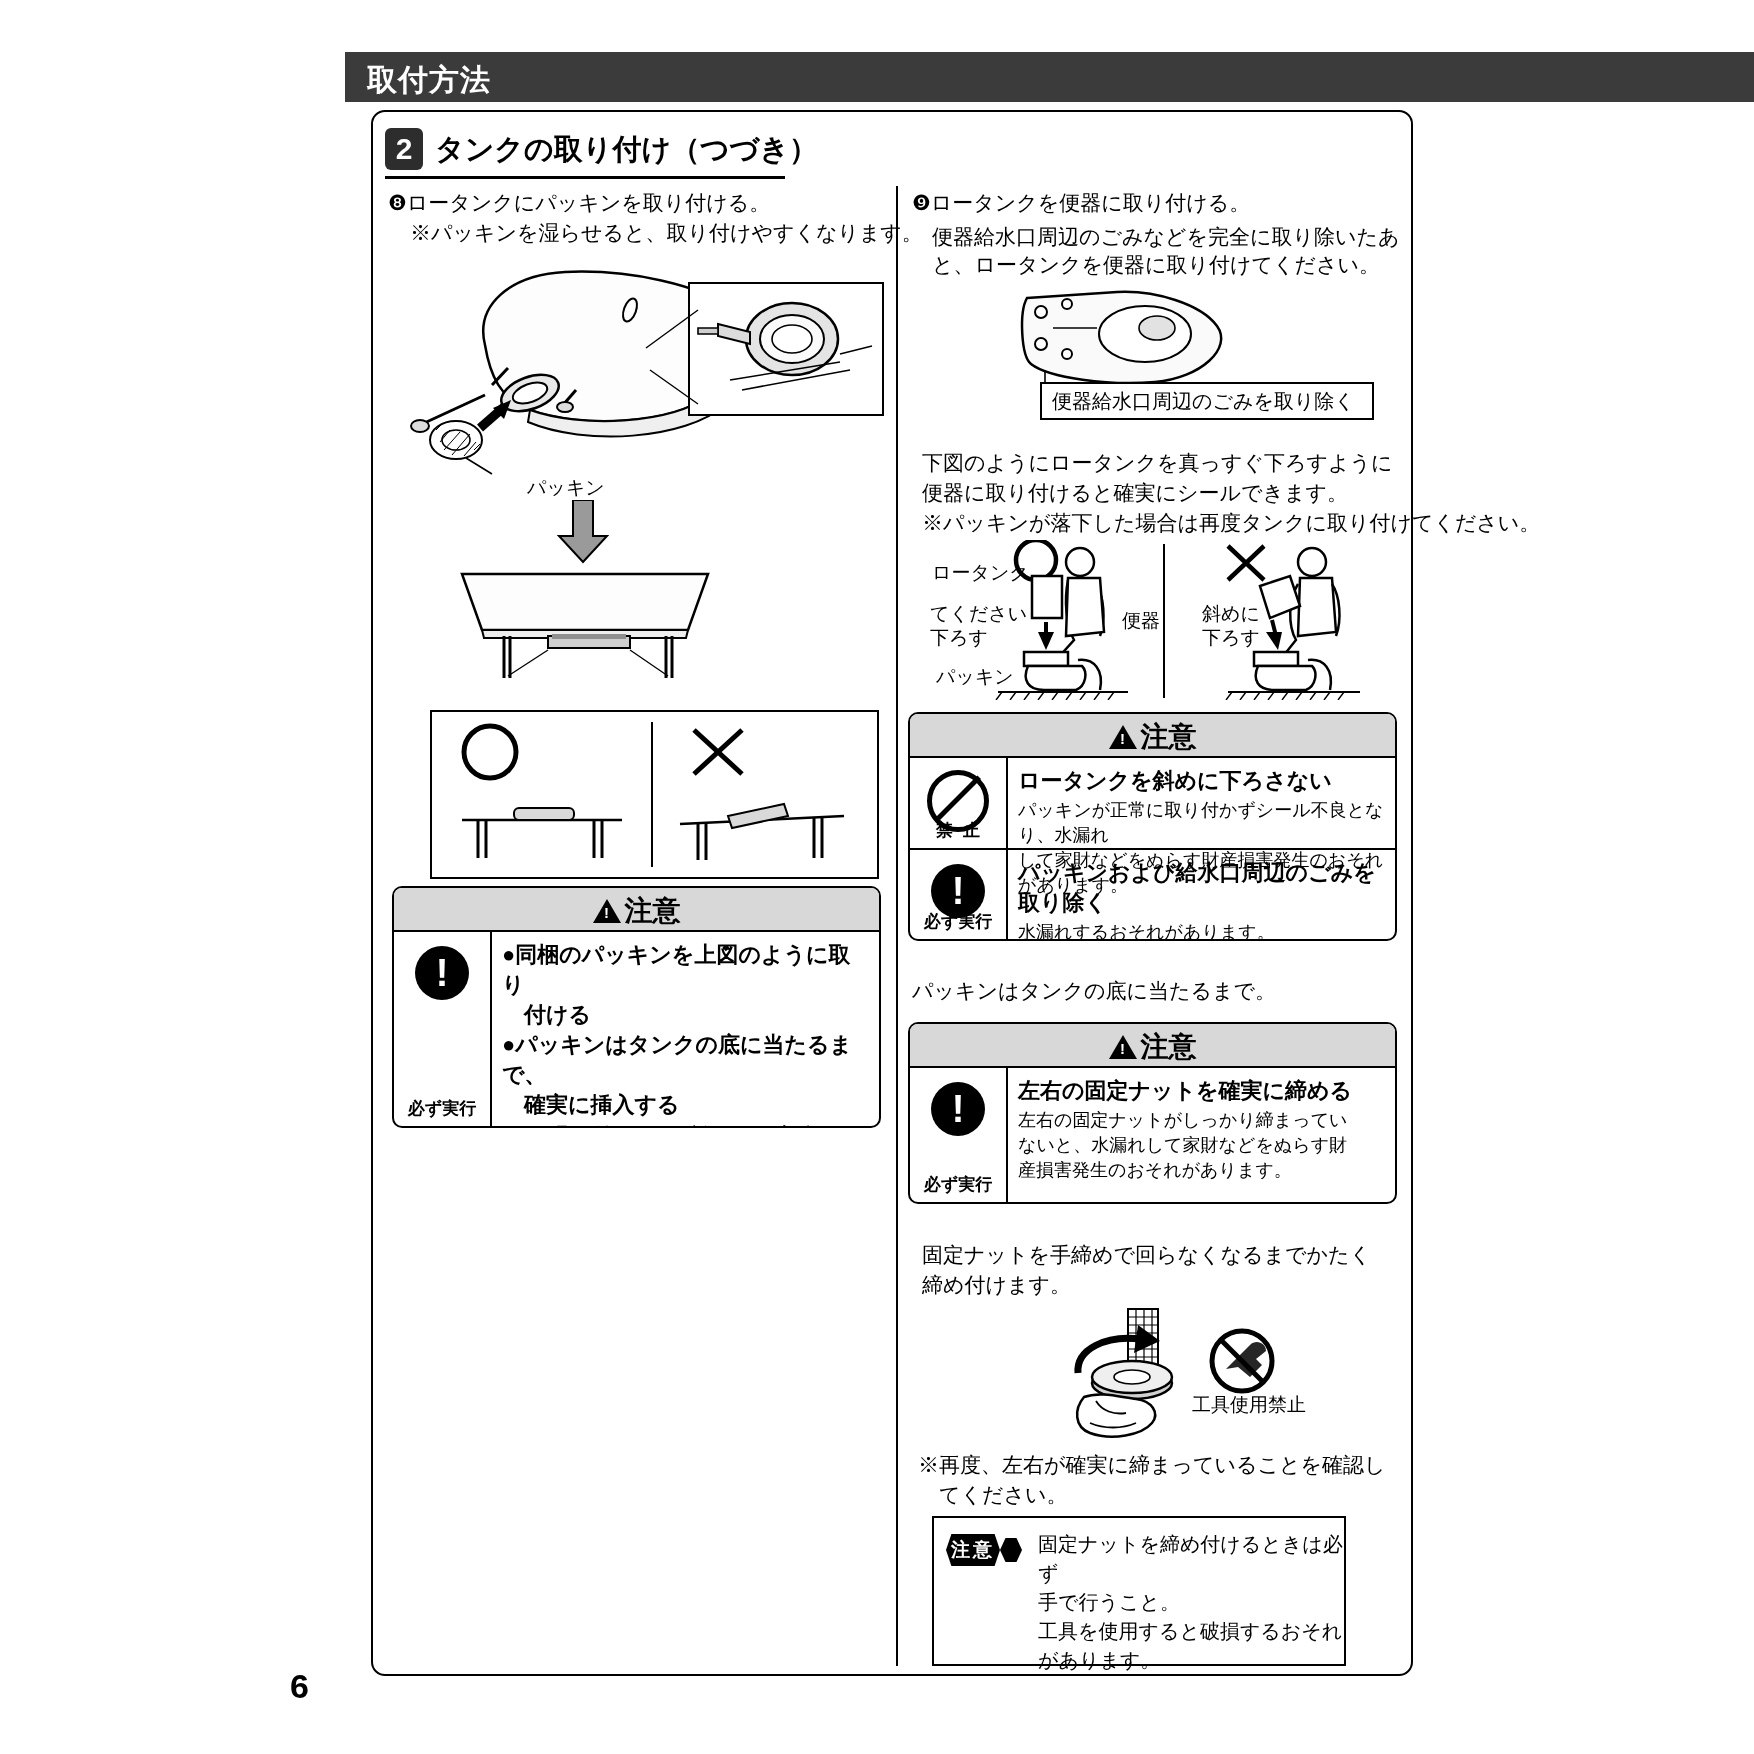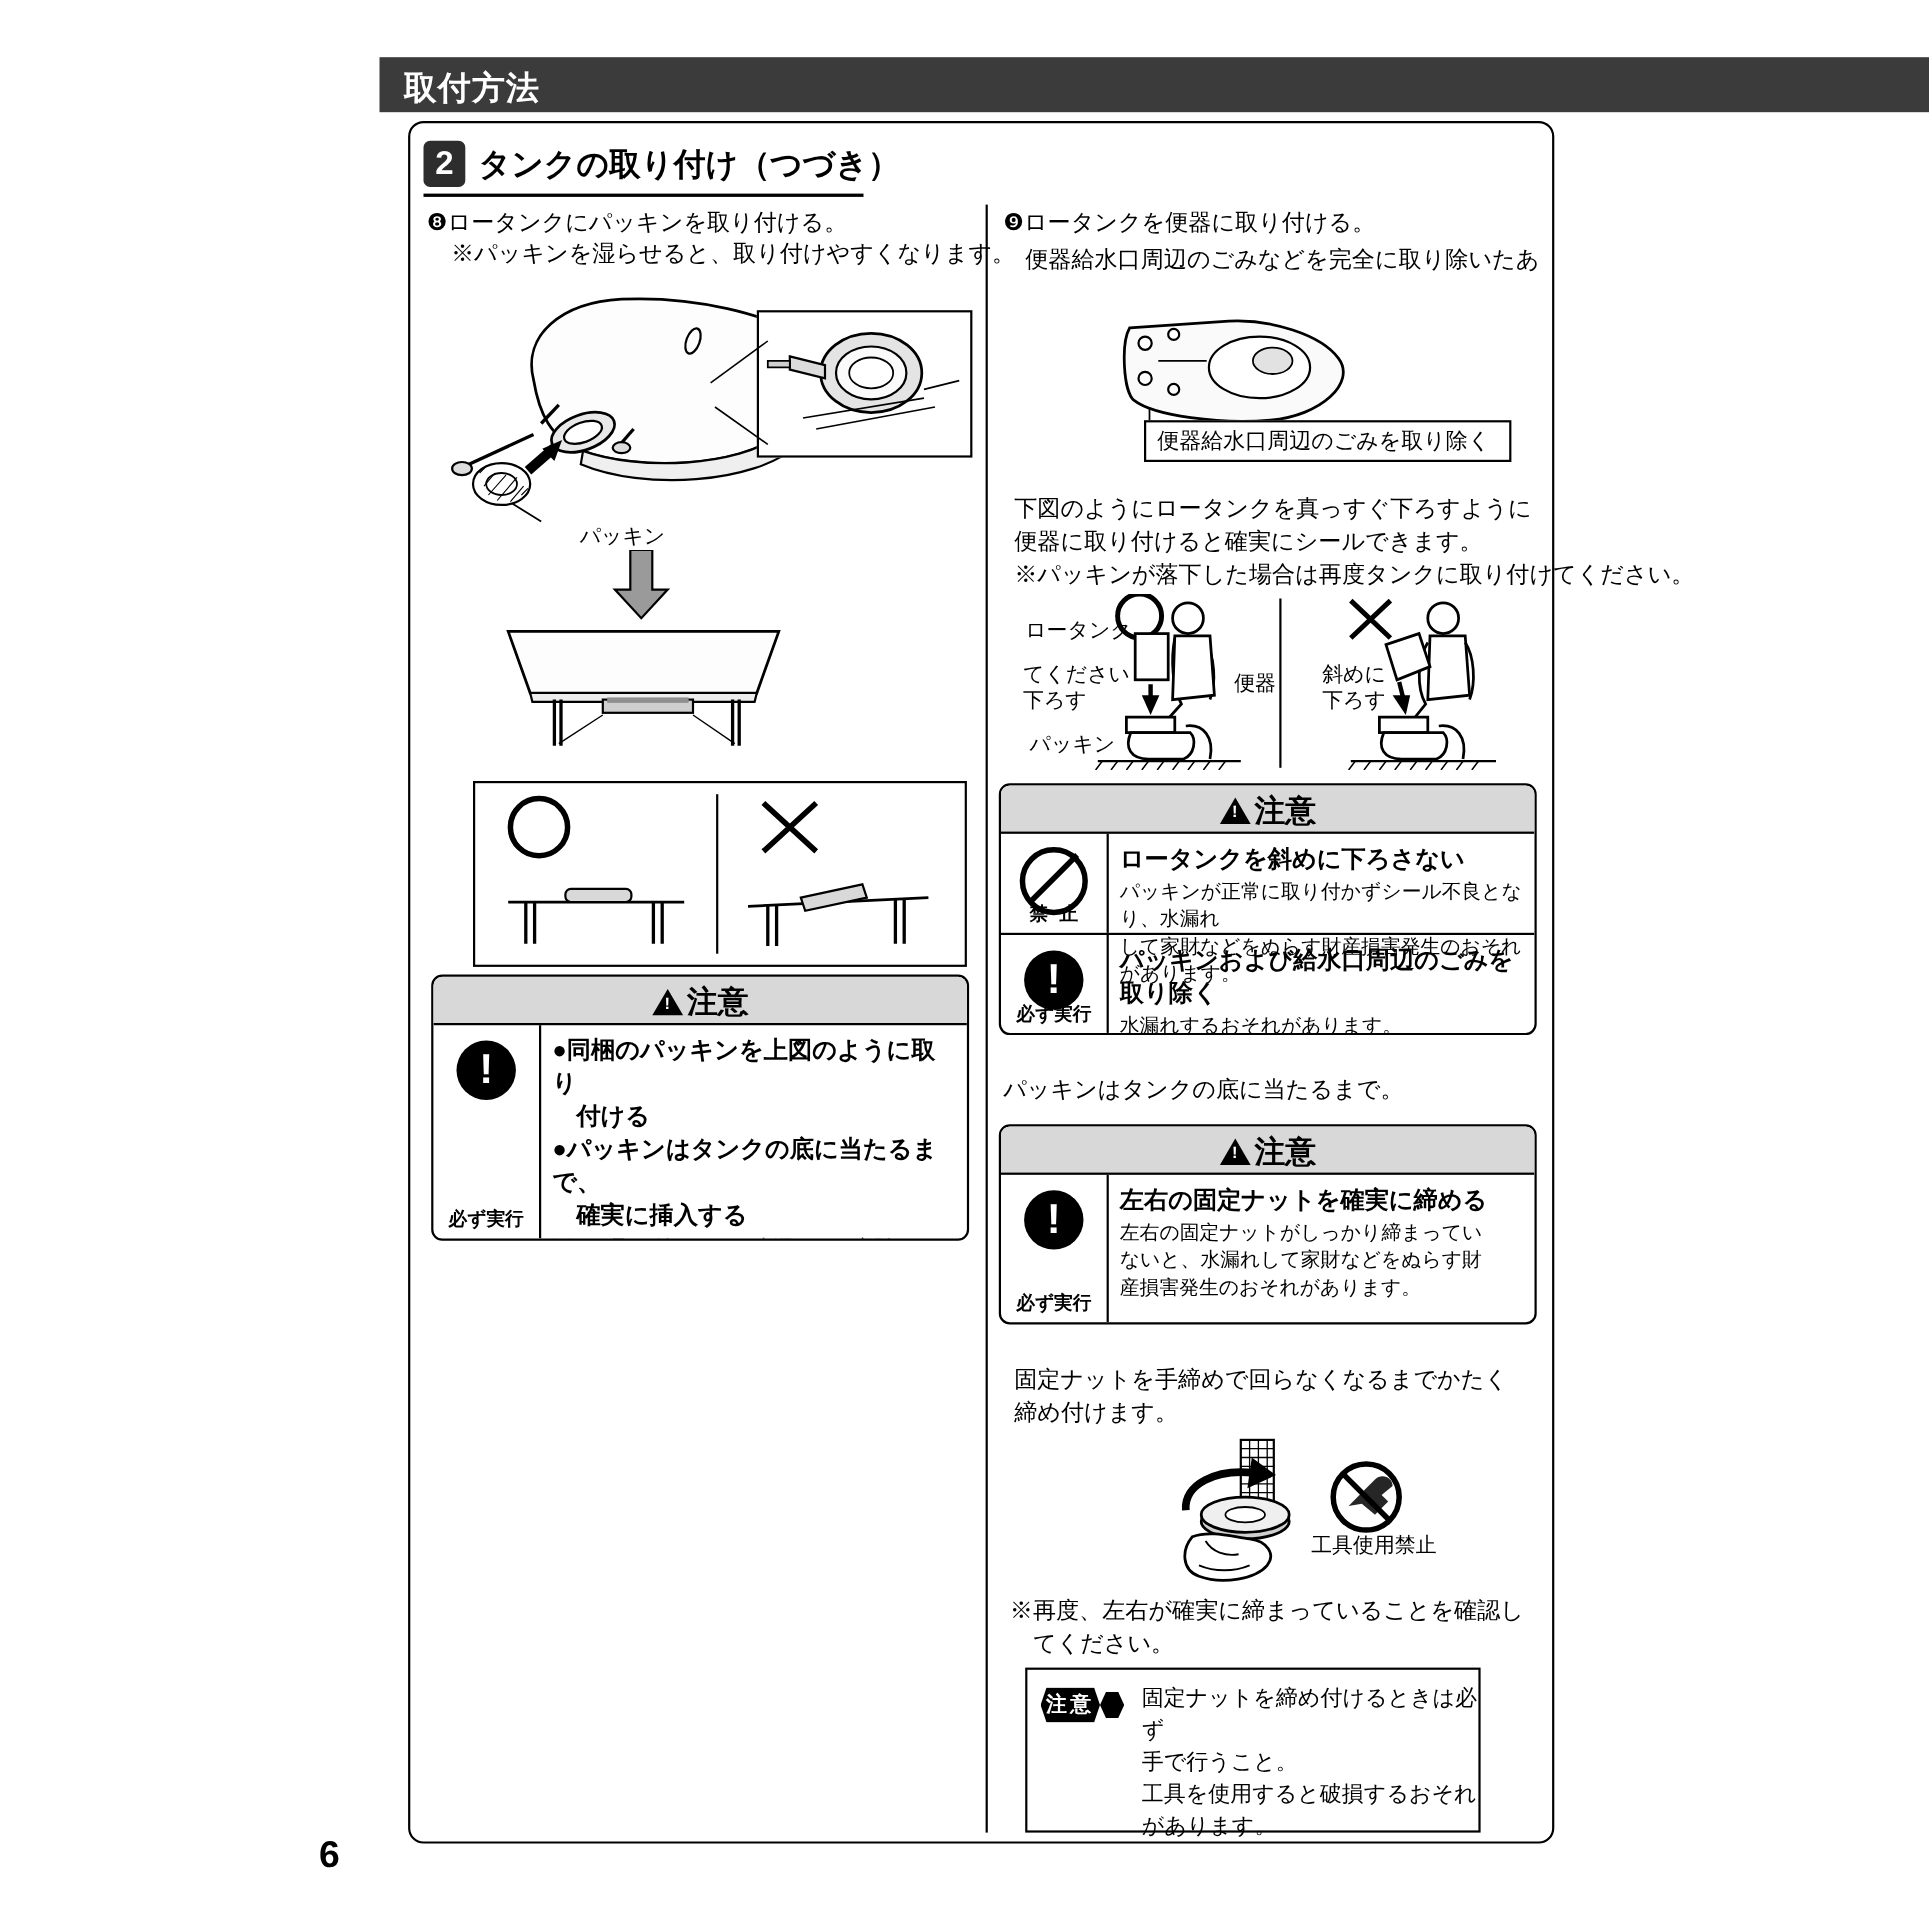--- a/index.html
+++ b/index.html
@@ -310,21 +310,21 @@
   <div class="content-frame"></div>
 
   <div class="step-head">
     <div class="step-badge">2</div>
     <div class="step-title">タンクの取り付け（つづき）</div>
   </div>
   <div class="step-underline"></div>
   <div class="col-divider"></div>
 
   <div class="tx" style="left:388px; top:188px;">❽ロータンクにパッキンを取り付ける。</div>
-  <div class="tx" style="left:410px; top:218px;font-family:Liberation Mono, monospace;">※パッキンを湿らせると、取り付けやすくなります。</div>
+  <div class="tx" style="left:410px; top:218px;">※パッキンを湿らせると、取り付けやすくなります。</div>
 
   <div class="fig" style="left:380px; top:250px;">
     <svg width="500" height="230" viewBox="0 0 500 230">
 
       <path d="M105 95 C95 55 130 25 185 22 C250 19 320 35 355 60 L330 145 C290 175 200 178 150 160 C120 149 110 125 105 95 Z" fill="#fdfdfd" stroke="#000" stroke-width="2.5"></path>
       <path d="M150 160 C200 178 290 175 330 145 L345 155 C305 190 205 196 148 172 Z" fill="#efefef" stroke="#000" stroke-width="2"></path>
       <ellipse cx="250" cy="60" rx="6" ry="12" fill="none" stroke="#000" stroke-width="2" transform="rotate(20 250 60)"></ellipse>
 
       <ellipse cx="150" cy="143" rx="30" ry="16" fill="#e8e8e8" stroke="#000" stroke-width="2.5" transform="rotate(-20 150 143)"></ellipse>
       <ellipse cx="150" cy="143" rx="18" ry="9" fill="#fff" stroke="#000" stroke-width="2" transform="rotate(-20 150 143)"></ellipse>
@@ -427,20 +427,21 @@
 　確実に挿入する</div>
         <div class="subline">正しく取り付けないと水漏れして家財
 などをぬらす財産損害発生のおそれが
 あります。</div>
       </div>
     </div>
   </div>
 
   <div class="tx" style="left:912px; top:188px;">❾ロータンクを便器に取り付ける。</div>
   <div class="tx" style="left:932px; top:222px;">便器給水口周辺のごみなどを完全に取り除いたあ</div>
+  <div class="tx" style="left:932px; top:250px;">と、ロータンクを便器に取り付けてください。</div>
 
   <div class="fig" style="left:1005px; top:282px;">
     <svg width="330" height="110" viewBox="0 0 330 110">
       <path d="M22 16 L112 10 C150 8 196 22 212 44 C228 66 196 96 150 100 C104 104 44 96 26 82 C16 74 14 30 22 16 Z" fill="#fafafa" stroke="#000" stroke-width="2.5"></path>
       <ellipse cx="140" cy="52" rx="46" ry="28" fill="#fff" stroke="#000" stroke-width="2"></ellipse>
       <ellipse cx="152" cy="46" rx="18" ry="12" fill="#e2e2e2" stroke="#000" stroke-width="1.6"></ellipse>
       <circle cx="36" cy="30" r="6" fill="#fff" stroke="#000" stroke-width="2"></circle>
       <circle cx="36" cy="62" r="6" fill="#fff" stroke="#000" stroke-width="2"></circle>
       <circle cx="62" cy="22" r="5" fill="#fff" stroke="#000" stroke-width="2"></circle>
       <circle cx="62" cy="72" r="5" fill="#fff" stroke="#000" stroke-width="2"></circle>

